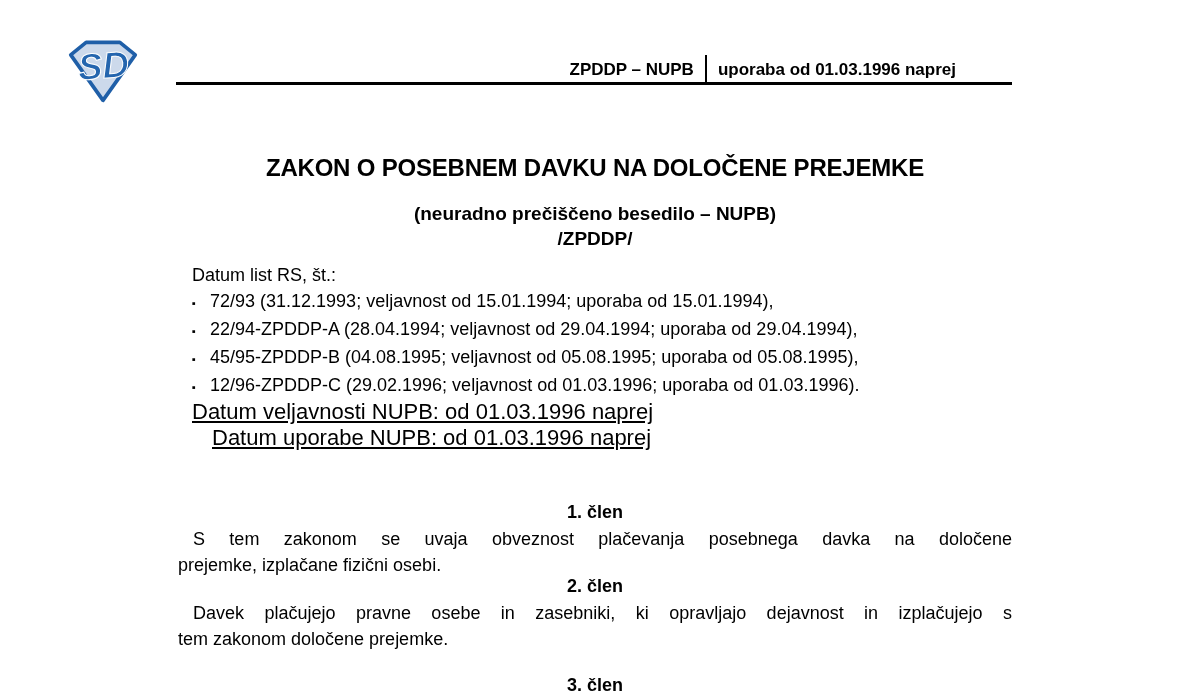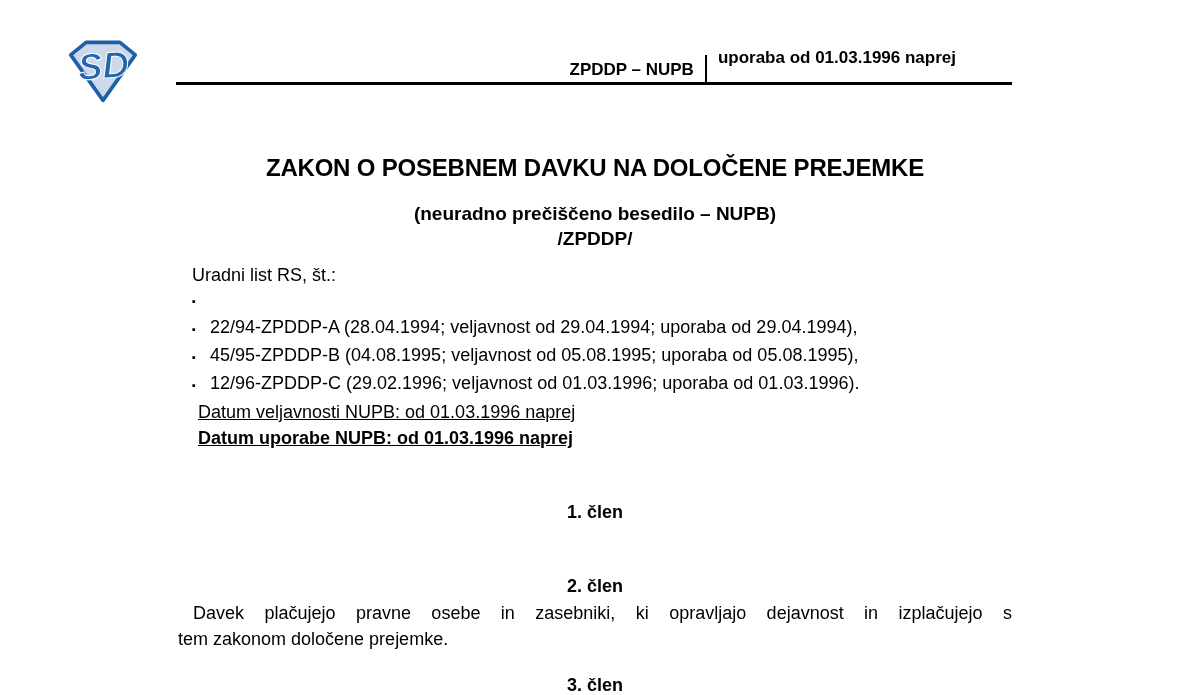--- a/index.html
+++ b/index.html
@@ -37,21 +37,21 @@
     font-weight: bold;
     line-height: 1.2;
   }
   .header-doc-code { padding: 0 11px 2px 0; white-space: nowrap; }
   .header-divider {
     width: 0;
     border-left: 2px solid #000;
     height: 27px;
     margin-right: 11px;
   }
-  .header-usage { padding-bottom: 14px; white-space: nowrap; }
+  .header-usage { padding-bottom: 2px; white-space: nowrap; }
 
   
   .title-block {
     position: absolute;
     left: 178px;
     top: 153px;
     width: 834px;
     text-align: center;
   }
   .doc-title {
@@ -86,28 +86,28 @@
   .bullet {
     width: 18px;
     flex: 0 0 18px;
     font-size: 11px;
     line-height: 26px;
   }
 
   
   .validity {
     position: absolute;
-    left: 198px;
+    left: 192px;
     top: 399px;
     width: 820px;
-    font-size: 18px;
+    font-size: 22px;
     line-height: 26px;
   }
   .validity-line { text-decoration: underline; }
-  .validity-line.bold { font-weight: bold; }
+  .validity-line.bold { font-weight: normal; margin-left: 20px; }
 
   
   .article {
     position: absolute;
     left: 178px;
     width: 834px;
   }
   .article-heading {
     text-align: center;
     font-weight: bold;
@@ -145,24 +145,25 @@
     <span class="header-usage">uporaba od 01.03.1996 naprej</span>
   </div>
 
   <div class="title-block">
     <div class="doc-title">ZAKON O POSEBNEM DAVKU NA DOLOČENE PREJEMKE</div>
     <div class="doc-subtitle">(neuradno prečiščeno besedilo – NUPB)</div>
     <div class="doc-code">/ZPDDP/</div>
   </div>
 
   <div class="gazette">
-    <div class="gazette-intro">Uradni list RS, št.:</div>
+    <div class="gazette-intro">Datum list RS, št.:</div>
     <ul class="gazette-items">
       <li class="gazette-item">
         <span class="bullet">▪</span>
+        <span>72/93 (31.12.1993; veljavnost od 15.01.1994; uporaba od 15.01.1994),</span>
       </li>
       <li class="gazette-item">
         <span class="bullet">▪</span>
         <span>22/94-ZPDDP-A (28.04.1994; veljavnost od 29.04.1994; uporaba od 29.04.1994),</span>
       </li>
       <li class="gazette-item">
         <span class="bullet">▪</span>
         <span>45/95-ZPDDP-B (04.08.1995; veljavnost od 05.08.1995; uporaba od 05.08.1995),</span>
       </li>
       <li class="gazette-item">
@@ -172,20 +173,24 @@
     </ul>
   </div>
 
   <div class="validity">
     <div class="validity-line">Datum veljavnosti NUPB: od 01.03.1996 naprej</div>
     <div class="validity-line bold">Datum uporabe NUPB: od 01.03.1996 naprej</div>
   </div>
 
   <div class="article" id="article-1">
     <div class="article-heading">1. člen</div>
+    <div class="article-body">
+      <div class="jline indent">S tem zakonom se uvaja obveznost plačevanja posebnega davka na določene</div>
+      <div class="lline">prejemke, izplačane fizični osebi.</div>
+    </div>
   </div>
 
   <div class="article" id="article-2">
     <div class="article-heading">2. člen</div>
     <div class="article-body">
       <div class="jline indent">Davek plačujejo pravne osebe in zasebniki, ki opravljajo dejavnost in izplačujejo s</div>
       <div class="lline">tem zakonom določene prejemke.</div>
     </div>
   </div>
 

